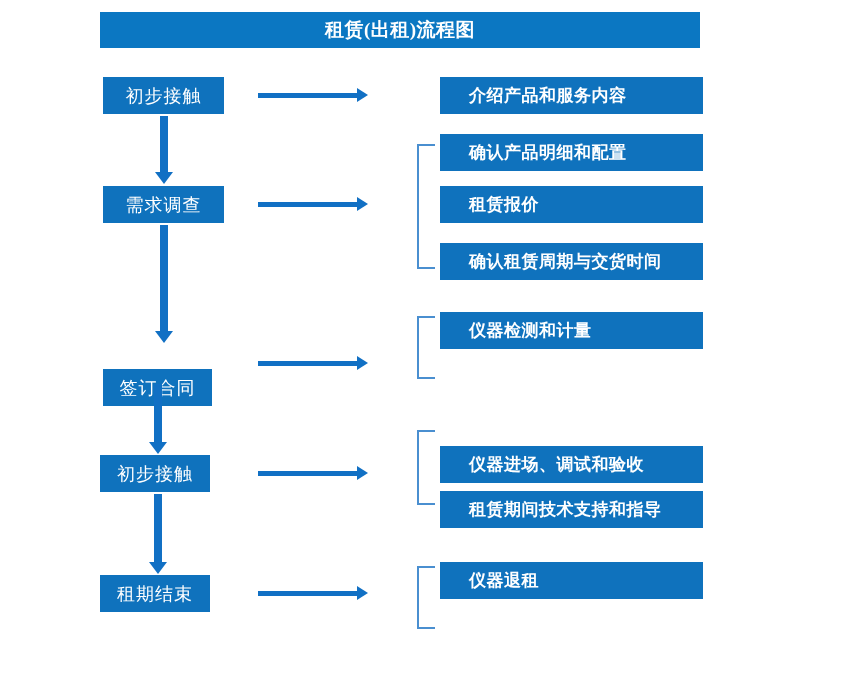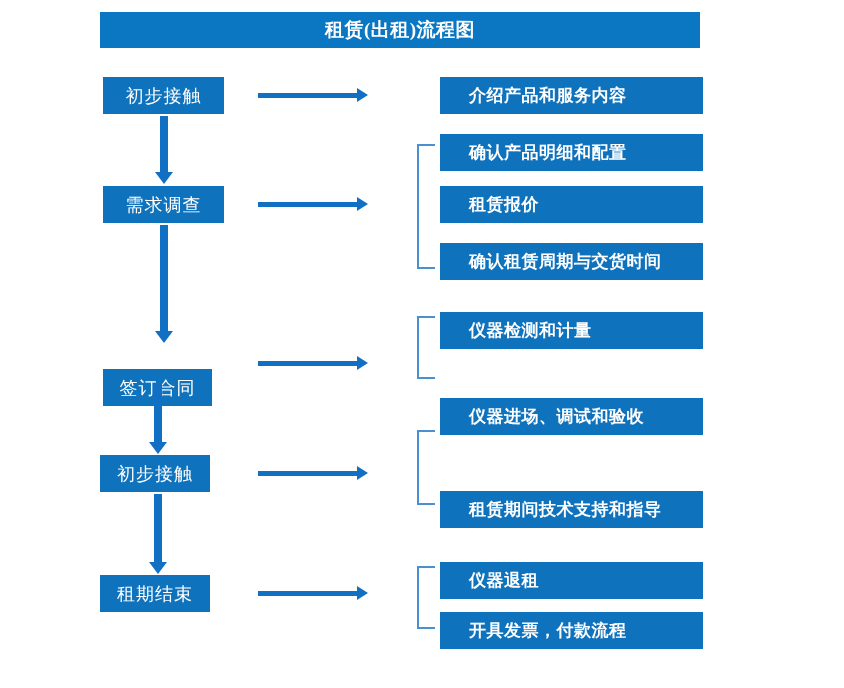--- a/index.html
+++ b/index.html
@@ -196,21 +196,20 @@
 
   <div class="detail-box" style="top:134px;">确认产品明细和配置</div>
 
   <div class="detail-box" style="top:186px;">租赁报价</div>
 
   <div class="detail-box" style="top:243px;">确认租赁周期与交货时间</div>
 
   <div class="detail-box" style="top:312px;">仪器检测和计量</div>
 
 
-  <div class="detail-box" style="top:398px;">仪器进场、调试和验收</div>
+  <div class="detail-box" style="top:446px;">仪器进场、调试和验收</div>
 
   <div class="detail-box" style="top:491px;">租赁期间技术支持和指导</div>
 
   <div class="detail-box" style="top:562px;">仪器退租</div>
 
-  <div class="detail-box" style="top:612px;">开具发票，付款流程</div>
 
 </div>
 
 </body></html>

